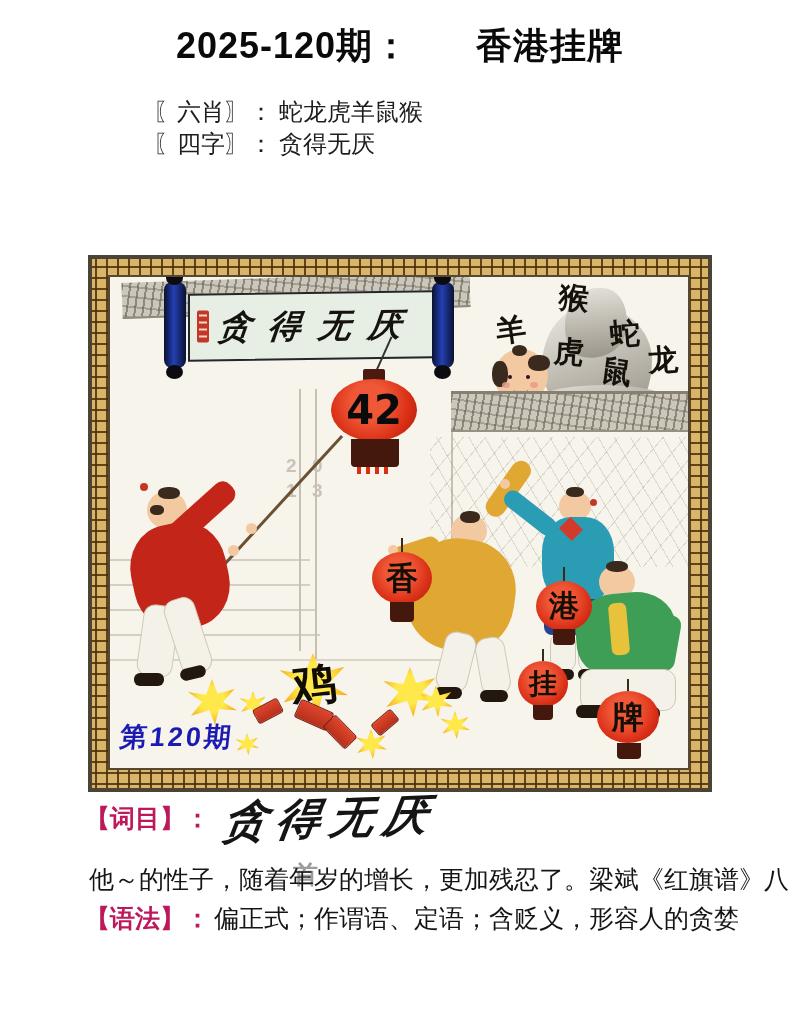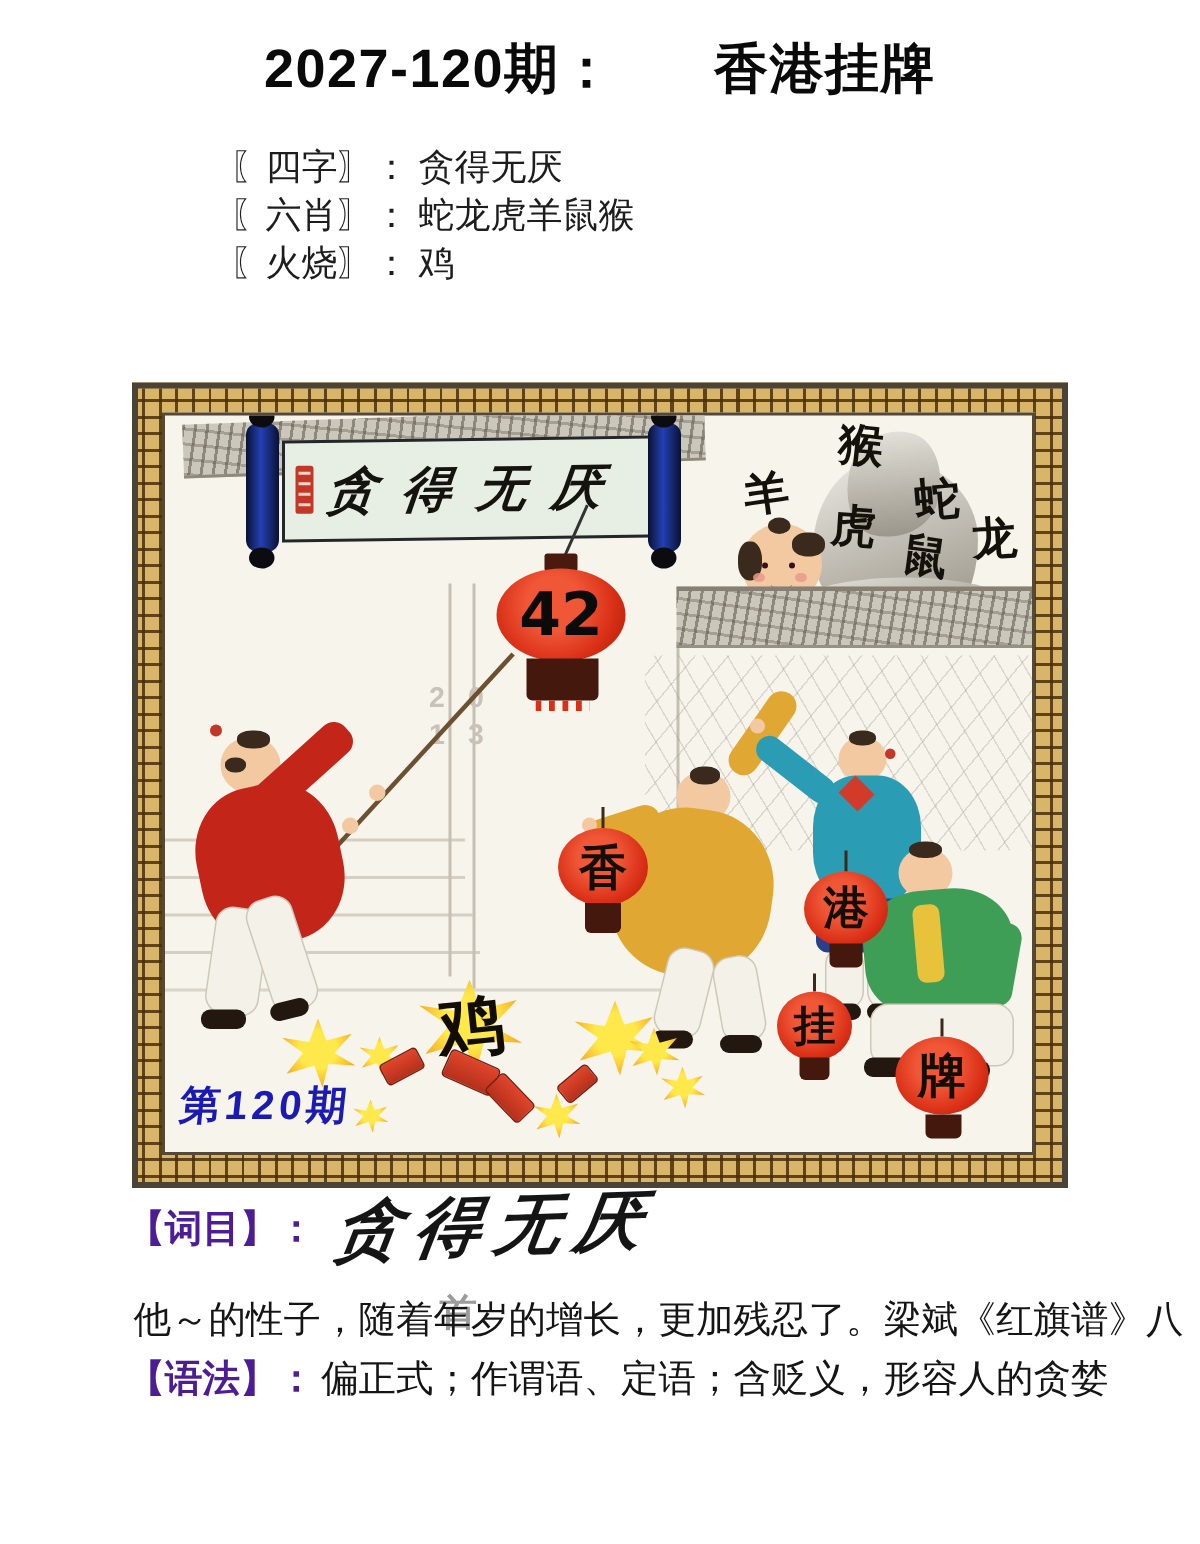--- a/index.html
+++ b/index.html
@@ -49,37 +49,36 @@
   .shoe{position:absolute;background:#23180f;border-radius:6px;}
   
   .burst{position:absolute;z-index:9;clip-path:polygon(50% 0,61% 32%,95% 22%,72% 50%,100% 68%,64% 66%,56% 100%,45% 68%,8% 80%,30% 50%,2% 28%,38% 34%);background:radial-gradient(circle at 50% 45%,#ffe94a 0 35%,#f7b021 70%,#e88a12);}
   .cracker{position:absolute;z-index:9;background:linear-gradient(#e0452b,#b5301c);border:1px solid #7a1f10;border-radius:3px;}
   #rooster{position:absolute;z-index:10;font-family:"DejaVu Serif",serif;font-size:44px;font-weight:bold;color:#120d04;transform:rotate(-6deg);}
   #issue{position:absolute;z-index:10;left:10px;top:442px;font-size:27px;font-weight:bold;color:#1b1bb3;letter-spacing:3px;transform:skewX(-6deg);}
   .pole{position:absolute;height:3px;background:#6b5132;transform-origin:left center;z-index:7;}
   
   #dict{position:absolute;left:85px;top:791px;width:712px;}
   .drow{display:flex;align-items:baseline;margin-bottom:6px;font-size:25px;position:relative;}
-  .dlabel{font-weight:bold;color:#4c1d95;white-space:nowrap;}
+  .dlabel{font-weight:bold;color:#be185d;white-space:nowrap;}
   .dcontent{color:#151515;font-weight:500;margin-left:4px;white-space:nowrap;z-index:1;}
   .callig{font-family:"DejaVu Serif",serif;font-size:44px;font-weight:bold;font-style:italic;letter-spacing:9px;transform:skewX(-10deg) rotate(-2deg);display:inline-block;line-height:1.05;margin-left:14px;}
   .wm{color:#9c9c9c;font-weight:bold;}
   .wm-prefix{position:absolute;left:208px;top:1px;z-index:0;}
 </style>
 </head>
 <body>
 
 <div id="title">
-  <span>2027-120期：</span><span class="gap">香港挂牌</span>
+  <span>2025-120期：</span><span class="gap">香港挂牌</span>
 </div>
 
 <div id="info">
+  <div><span>〖六肖〗：</span><span class="val">蛇龙虎羊鼠猴</span></div>
   <div><span>〖四字〗：</span><span class="val">贪得无厌</span></div>
-  <div><span>〖六肖〗：</span><span class="val">蛇龙虎羊鼠猴</span></div>
-  <div><span>〖火烧〗：</span><span class="val">鸡</span></div>
 </div>
 
 <div id="frame">
 <div id="scene">
 
   <div class="abs wline" style="left:189px;top:112px;width:2px;height:262px;"></div>
   <div class="abs wline" style="left:205px;top:112px;width:2px;height:270px;"></div>
   <div class="abs wline" style="left:341px;top:150px;width:2px;height:252px;"></div>
   <div class="abs wline" style="left:0px;top:282px;width:200px;height:2px;opacity:.7;"></div>
   <div class="abs wline" style="left:0px;top:307px;width:200px;height:2px;opacity:.7;"></div>

